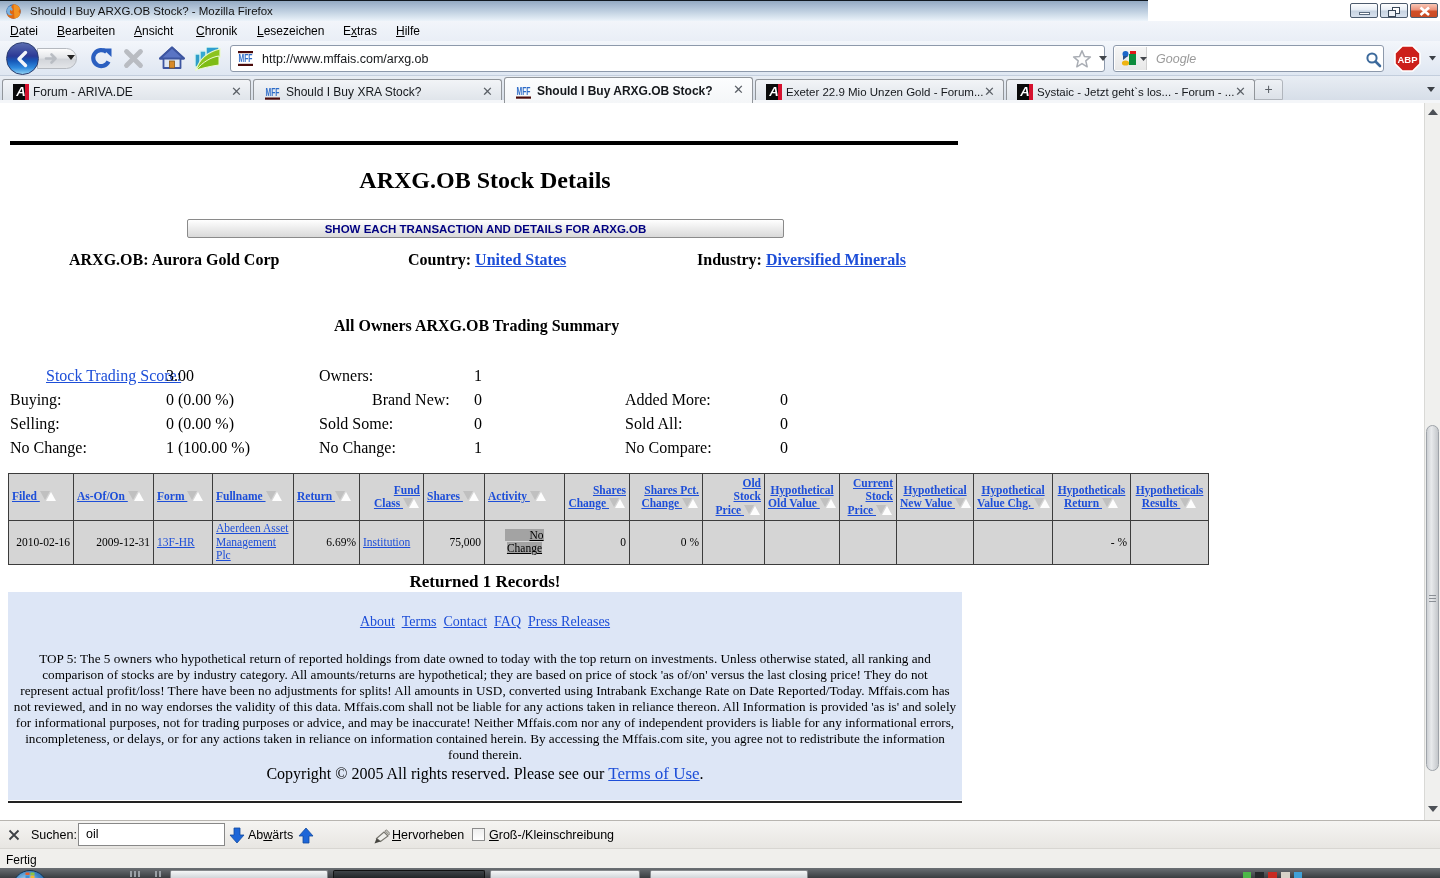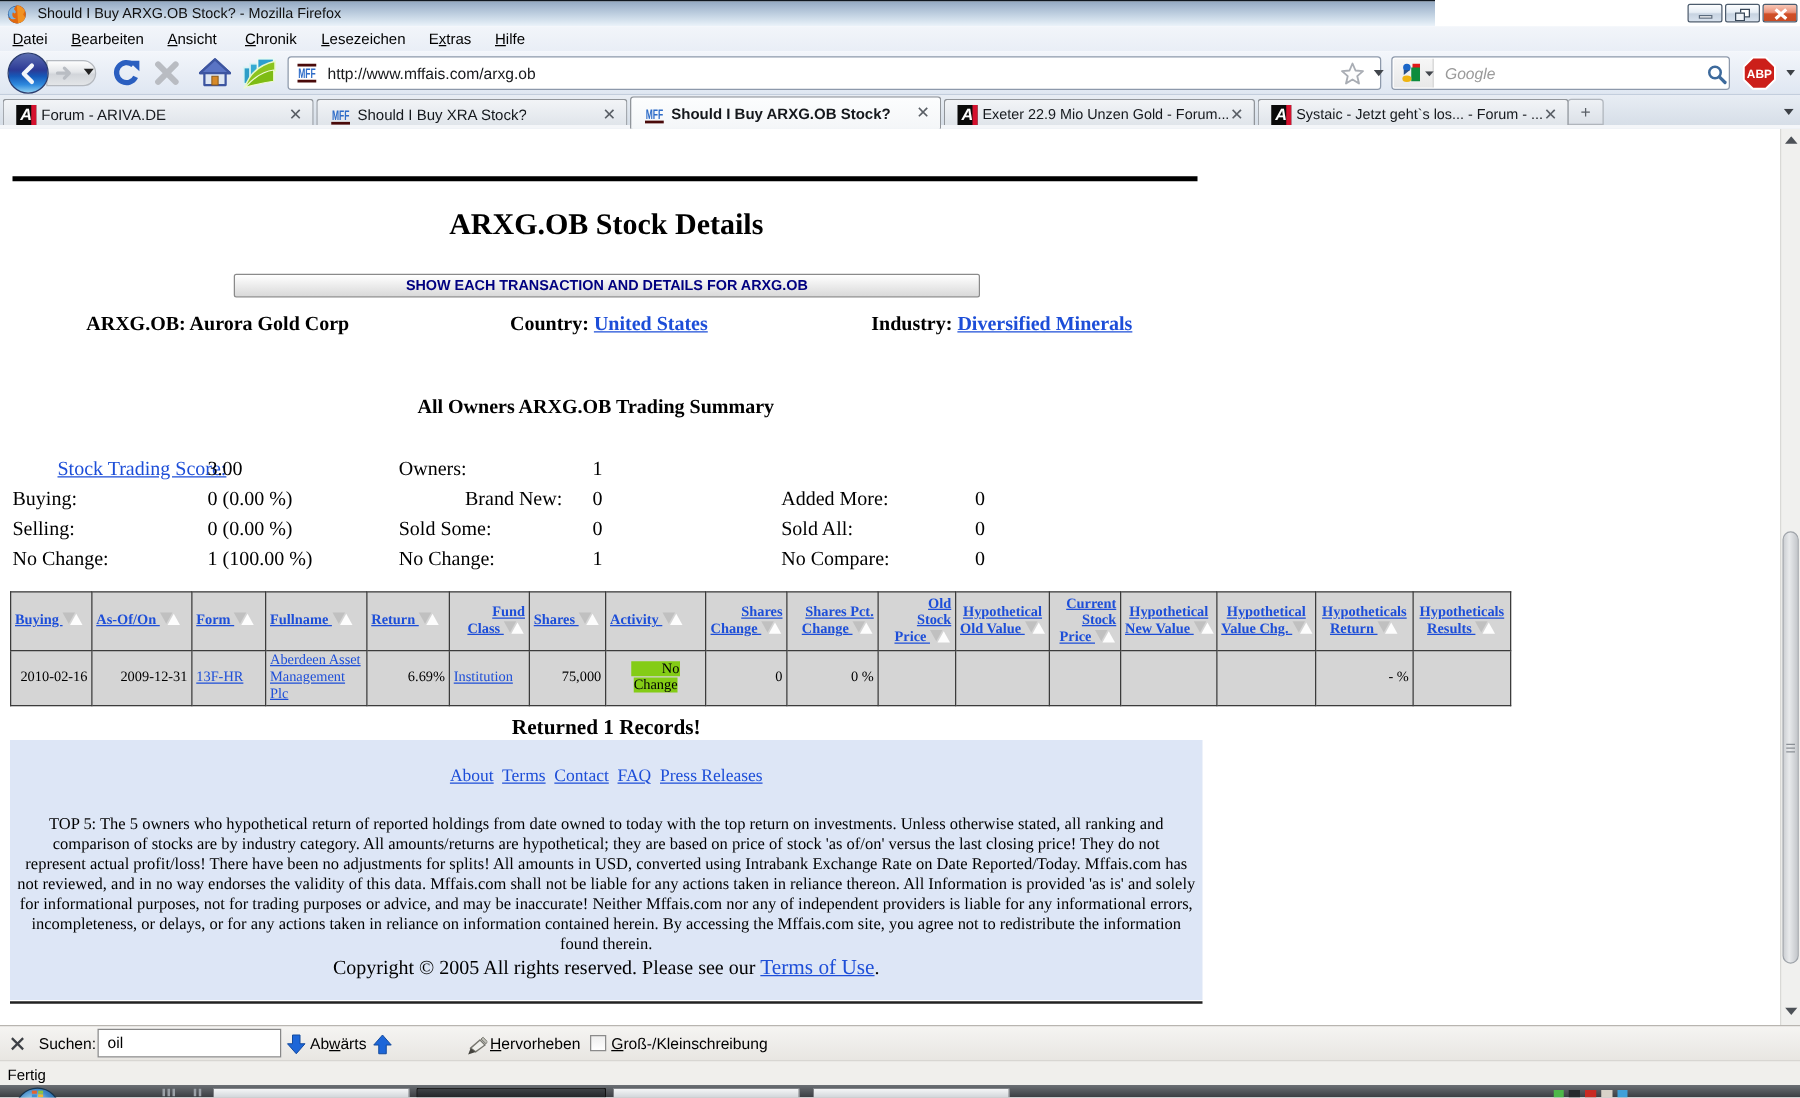--- a/index.html
+++ b/index.html
@@ -280,21 +280,21 @@
         <col style="width:62px">
         <col style="width:75px">
       <col style="width:57px">
         <col style="width:77px">
         <col style="width:79px">
         <col style="width:78px">
         <col style="width:78px">
     </colgroup>
     <tbody>
         <tr id="dthead">
-      <th><a class="blu">Buying </a><span class="sort"></span></th>
+      <th><a class="blu">Filed </a><span class="sort"></span></th>
       <th><a class="blu">As-Of/On </a><span class="sort"></span></th>
       <th><a class="blu">Form </a><span class="sort"></span></th>
       <th><a class="blu">Fullname </a><span class="sort"></span></th>
       <th><a class="blu">Return </a><span class="sort"></span></th>
       <th style="text-align:right;"><a class="blu">Fund<br>Class </a><span class="sort"></span></th>
       <th><a class="blu">Shares </a><span class="sort"></span></th>
       <th><a class="blu">Activity </a><span class="sort"></span></th>
       <th style="text-align:right;"><a class="blu">Shares<br>Change </a><span class="sort"></span></th>
       <th style="text-align:right;"><a class="blu">Shares Pct.<br>Change </a><span class="sort"></span></th>
       <th style="text-align:right;"><a class="blu">Old<br>Stock<br>Price </a><span class="sort"></span></th>
@@ -306,21 +306,21 @@
       <th style="text-align:center;"><a class="blu">Hypotheticals<br>Results </a><span class="sort"></span></th>
     </tr>
     <tr id="dtrow">
       <td style="text-align:right;">2010-02-16</td>
       <td style="text-align:right;">2009-12-31</td>
       <td><a class="blu">13F-HR</a></td>
       <td><a class="blu">Aberdeen Asset Management Plc</a></td>
       <td style="text-align:right;">6.69%</td>
       <td><a class="blu">Institution</a></td>
       <td style="text-align:right;">75,000</td>
-      <td style="text-align:center;"><span style="background:#84cc16;padding-left:24px;">No Change</span></td>
+      <td style="text-align:center;"><span style="background:#a3a3a3;text-decoration:underline;padding-left:24px;">No Change</span></td>
       <td style="text-align:right;">0</td>
       <td style="text-align:right;">0 %</td>
       <td></td>
           <td></td>
           <td></td>
           <td></td>
           <td></td>
       <td style="text-align:right;">- %</td>
       <td></td>
     </tr>

